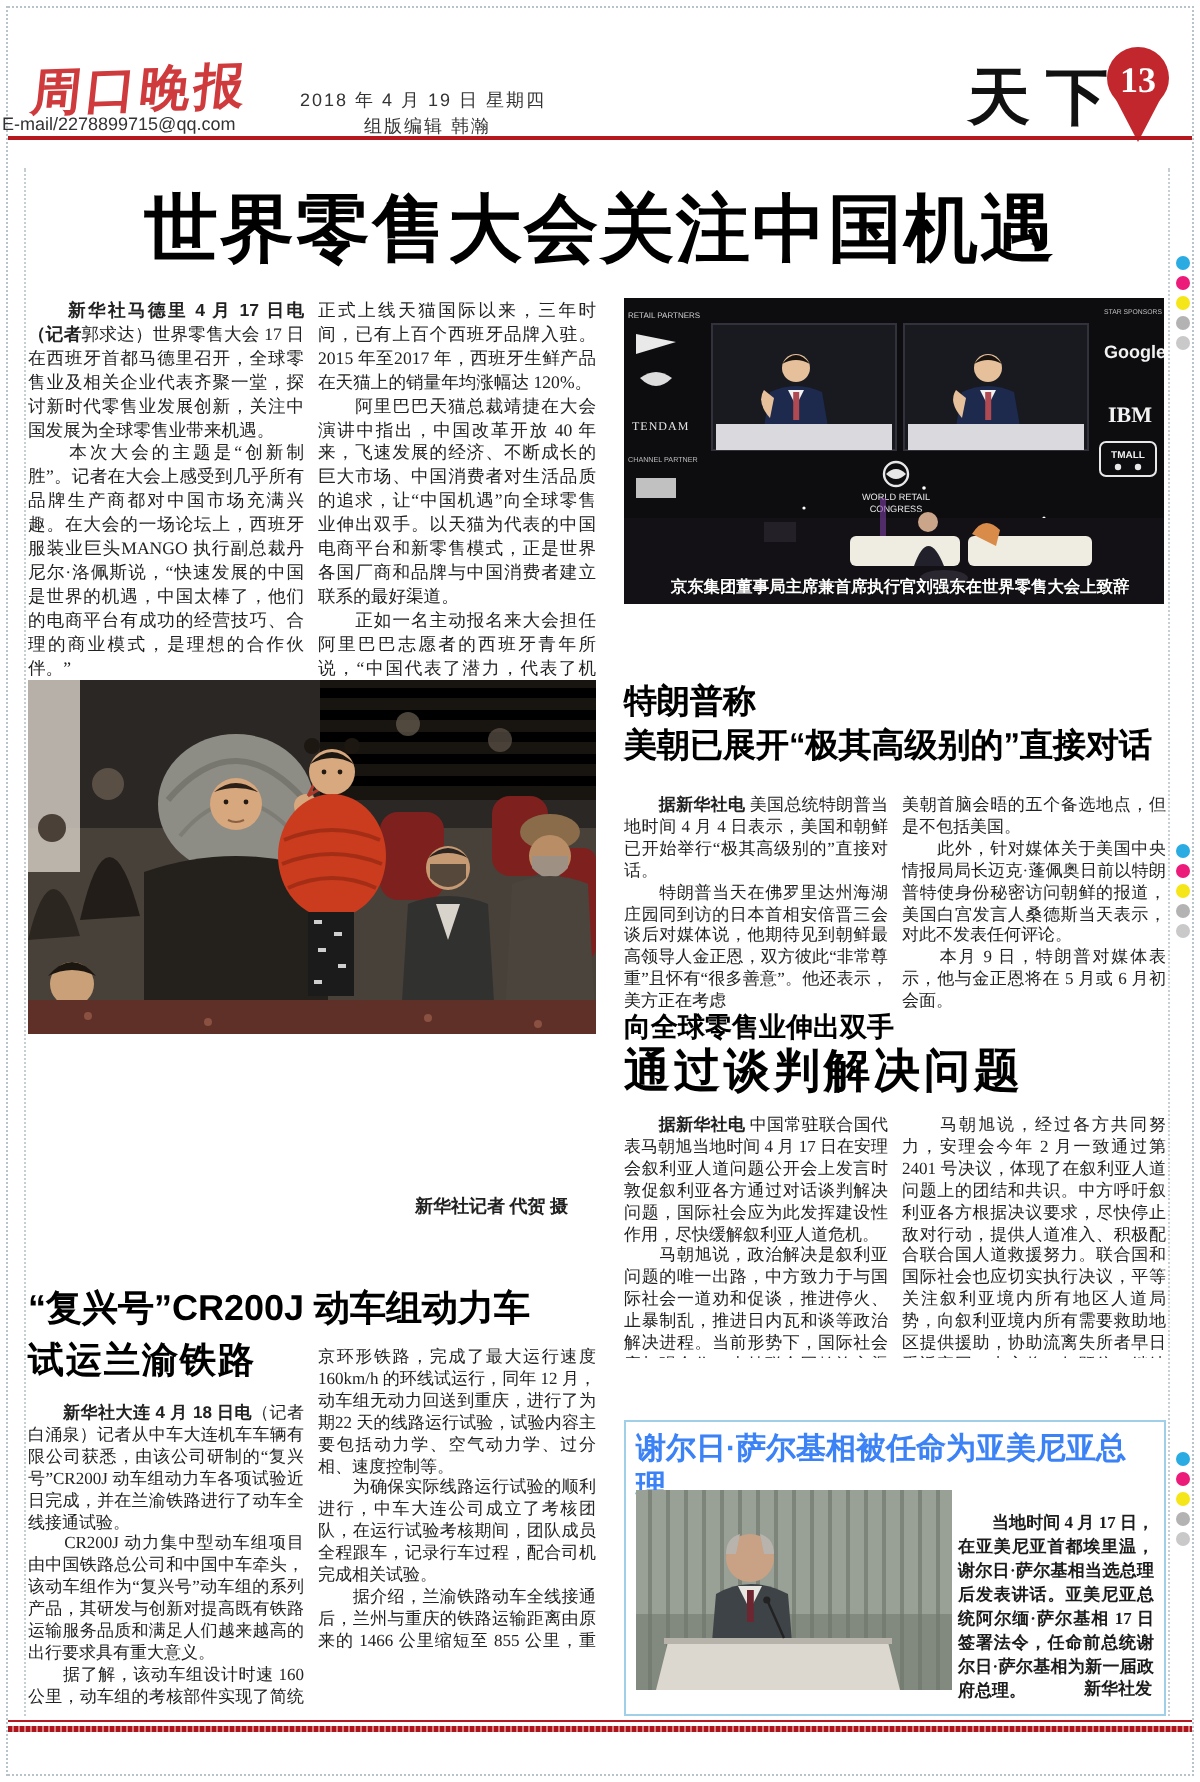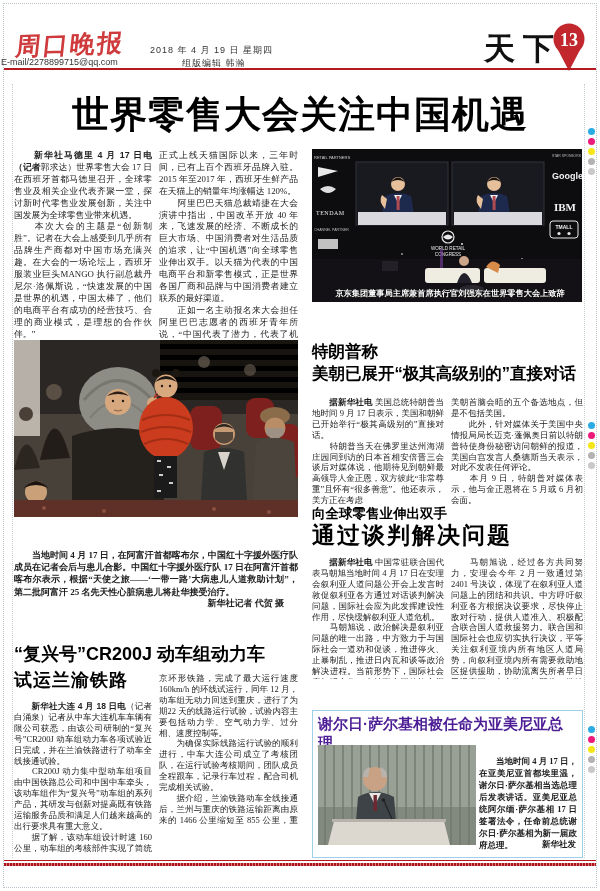--- a/index.html
+++ b/index.html
@@ -25,21 +25,21 @@
   .col{font-size:8.8px;line-height:11.9px;text-align:justify;color:#222;
        white-space:pre-wrap;overflow:hidden;}
   .col b{font-family:"Liberation Sans","DejaVu Sans",sans-serif;font-weight:700;}
   .dense{font-size:8.5px;line-height:10.9px;}
   .caption{font-size:9px;line-height:12.2px;font-weight:700;text-align:justify;
            white-space:pre-wrap;color:#222;}
   .credit{font-size:9px;font-weight:700;text-align:right;color:#222;}
   
   .newsbox{left:312px;top:710px;width:269px;height:146px;border:1px solid #9fd0e8;background:#fff;}
   .newsbox .bh{position:absolute;left:5px;top:4px;width:259px;font-size:15px;font-weight:900;
-               letter-spacing:0;color:#4c1d95;}
+               letter-spacing:0;color:#3b82f6;}
   .newsbox .btxt{position:absolute;left:166px;top:44px;width:98px;font-size:8.5px;line-height:12px;
                  font-weight:700;text-align:justify;white-space:pre-wrap;}
   .newsbox .bcredit{position:absolute;right:6px;bottom:6px;font-size:8.5px;font-weight:700;}
   
   .rule1{left:4px;top:860px;width:592px;height:1px;background:#b5191f;}
   .rule2{left:4px;top:863px;width:592px;height:3px;
          background:repeating-linear-gradient(90deg,#ab151b 0 2px,#d97f82 2px 3px);}
   
   .reggroup{width:8px;}
   .regdot{width:7px;height:7px;border-radius:50%;margin-bottom:3px;}
@@ -237,26 +237,25 @@
       </g>
       <rect y="160" width="284" height="17" fill="#5e3028"></rect>
       <g fill="#8a5040">
           <circle cx="30" cy="168" r="2"></circle>
           <circle cx="90" cy="171" r="2"></circle>
           <circle cx="200" cy="169" r="2"></circle>
           <circle cx="255" cy="172" r="2"></circle>
         </g>
     </svg>
   </div>
-  <div class="abs caption" style="left:14px;top:549px;width:284px;height:47px;">　　当地时间 4 月 17 日，在阿富汗首都喀布尔，中国红十字援外医疗队成员在记者会后与患儿合影。中国红十字援外医疗队 17 日在阿富汗首都喀布尔表示，根据“天使之旅——‘一带一路’大病患儿人道救助计划”，第二批阿富汗 25 名先天性心脏病患儿将赴华接受治疗。</div>
   <div class="abs credit" style="left:14px;top:597px;width:270px;">新华社记者 代贺 摄</div>
 
   <div class="abs h2 sans" style="left:312px;top:341px;width:271px;font-size:16.5px;">特朗普称</div>
   <div class="abs h2 sans" style="left:312px;top:363px;width:271px;font-size:16.5px;">美朝已展开“极其高级别的”直接对话</div>
-  <div class="abs col dense" style="left:312px;top:397px;width:132px;height:108px;"><b>　　据新华社电</b><span> 美国总统特朗普当地时间 9 月 17 日表示，美国和朝鲜已开始举行“极其高级别的”直接对话。
+  <div class="abs col dense" style="left:312px;top:397px;width:132px;height:108px;"><b>　　据新华社电</b><span> 美国总统特朗普当地时间 4 月 4 日表示，美国和朝鲜已开始举行“极其高级别的”直接对话。
 　　特朗普当天在佛罗里达州海湖庄园同到访的日本首相安倍晋三会谈后对媒体说，他期待见到朝鲜最高领导人金正恩，双方彼此“非常尊重”且怀有“很多善意”。他还表示，美方正在考虑</span></div>
   <div class="abs col dense" style="left:451px;top:397px;width:132px;height:108px;">美朝首脑会晤的五个备选地点，但是不包括美国。
 　　此外，针对媒体关于美国中央情报局局长迈克·蓬佩奥日前以特朗普特使身份秘密访问朝鲜的报道，美国白宫发言人桑德斯当天表示，对此不发表任何评论。
 　　本月 9 日，特朗普对媒体表示，他与金正恩将在 5 月或 6 月初会面。</div>
 
   <div class="abs h2 sans" style="left:312px;top:506px;width:271px;font-size:13.5px;">向全球零售业伸出双手</div>
   <div class="abs h2 sans" style="left:312px;top:521px;width:271px;font-size:23px;letter-spacing:2px;">通过谈判解决问题</div>
   <div class="abs col dense" style="left:312px;top:557px;width:132px;height:122px;"><b>　　据新华社电</b><span> 中国常驻联合国代表马朝旭当地时间 4 月 17 日在安理会叙利亚人道问题公开会上发言时敦促叙利亚各方通过对话谈判解决问题，国际社会应为此发挥建设性作用，尽快缓解叙利亚人道危机。
 　　马朝旭说，政治解决是叙利亚问题的唯一出路，中方致力于与国际社会一道劝和促谈，推进停火、止暴制乱，推进日内瓦和谈等政治解决进程。当前形势下，国际社会应加强合作，支持联合国斡旋主渠道作用，尽早让叙利亚和中东地区恢复和平、稳定与安宁。</span></div>
   <div class="abs col dense" style="left:451px;top:557px;width:132px;height:122px;">　　马朝旭说，经过各方共同努力，安理会今年 2 月一致通过第 2401 号决议，体现了在叙利亚人道问题上的团结和共识。中方呼吁叙利亚各方根据决议要求，尽快停止敌对行动，提供人道准入、积极配合联合国人道救援努力。联合国和国际社会也应切实执行决议，平等关注叙利亚境内所有地区人道局势，向叙利亚境内所有需要救助地区提供援助，协助流离失所者早日重返家园。中方将一如既往，继续向叙利亚提供人道主义援助。</div>

